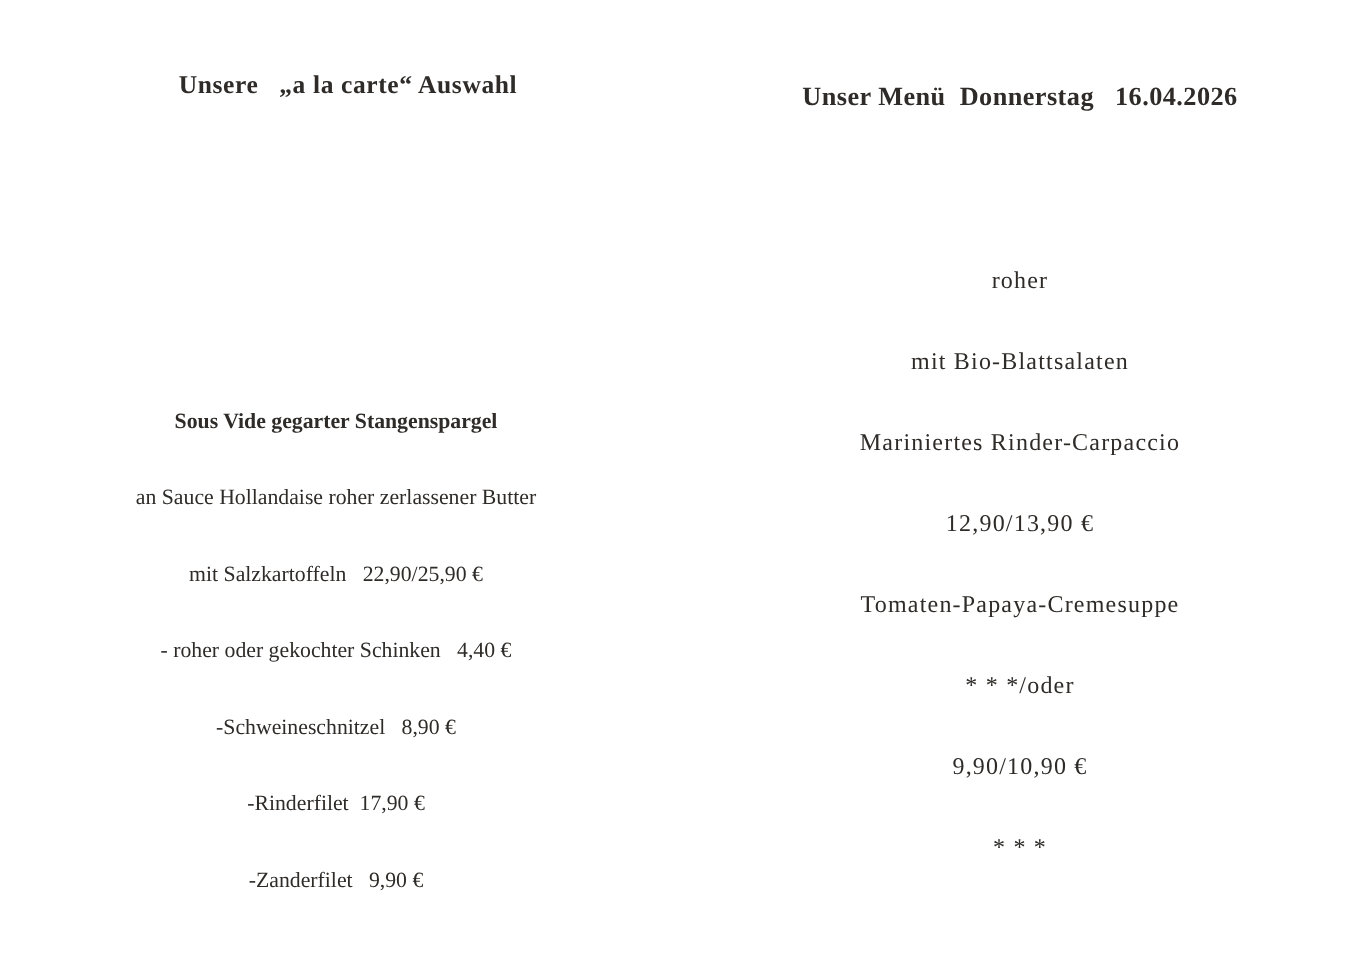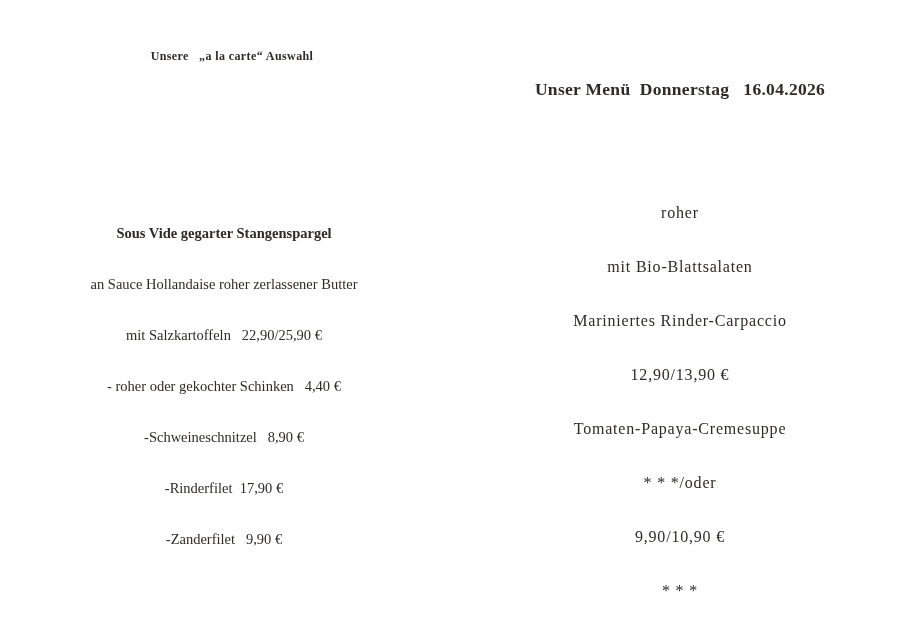--- a/index.html
+++ b/index.html
@@ -16,36 +16,36 @@
     position: absolute;
     top: 0;
     text-align: center;
     white-space: pre-wrap; 
   }
   .col-left  { left: 0;    width: 448px; }
   .col-right { left: 460px; width: 440px; }
 
   .left-title {
     margin: 9px 0 0 16px;
-    font-size: 12px;
+    font-size: 17px;
     font-weight: 700;
     line-height: 23px;
     letter-spacing: 0.4px;
   }
   .left-body {
     margin-top: 18px;
     font-size: 14.5px;
     line-height: 17px;
   }
   .block { margin-bottom: 19px; }
   .block-first { margin-bottom: 26px; }
-  .bold { font-weight: 700; }
+  .bold { font-weight: 700; margin-top: 48px; }
 
   .right-title {
-    margin: 43px 0 0 0;
+    margin: 18px 0 0 0;
     font-size: 17.5px;
     font-weight: 700;
     line-height: 20px;
     letter-spacing: 0.3px;
   }
   .right-body {
     margin-top: 15px;
     font-size: 16px;
     line-height: 18px;
     letter-spacing: 0.8px;

